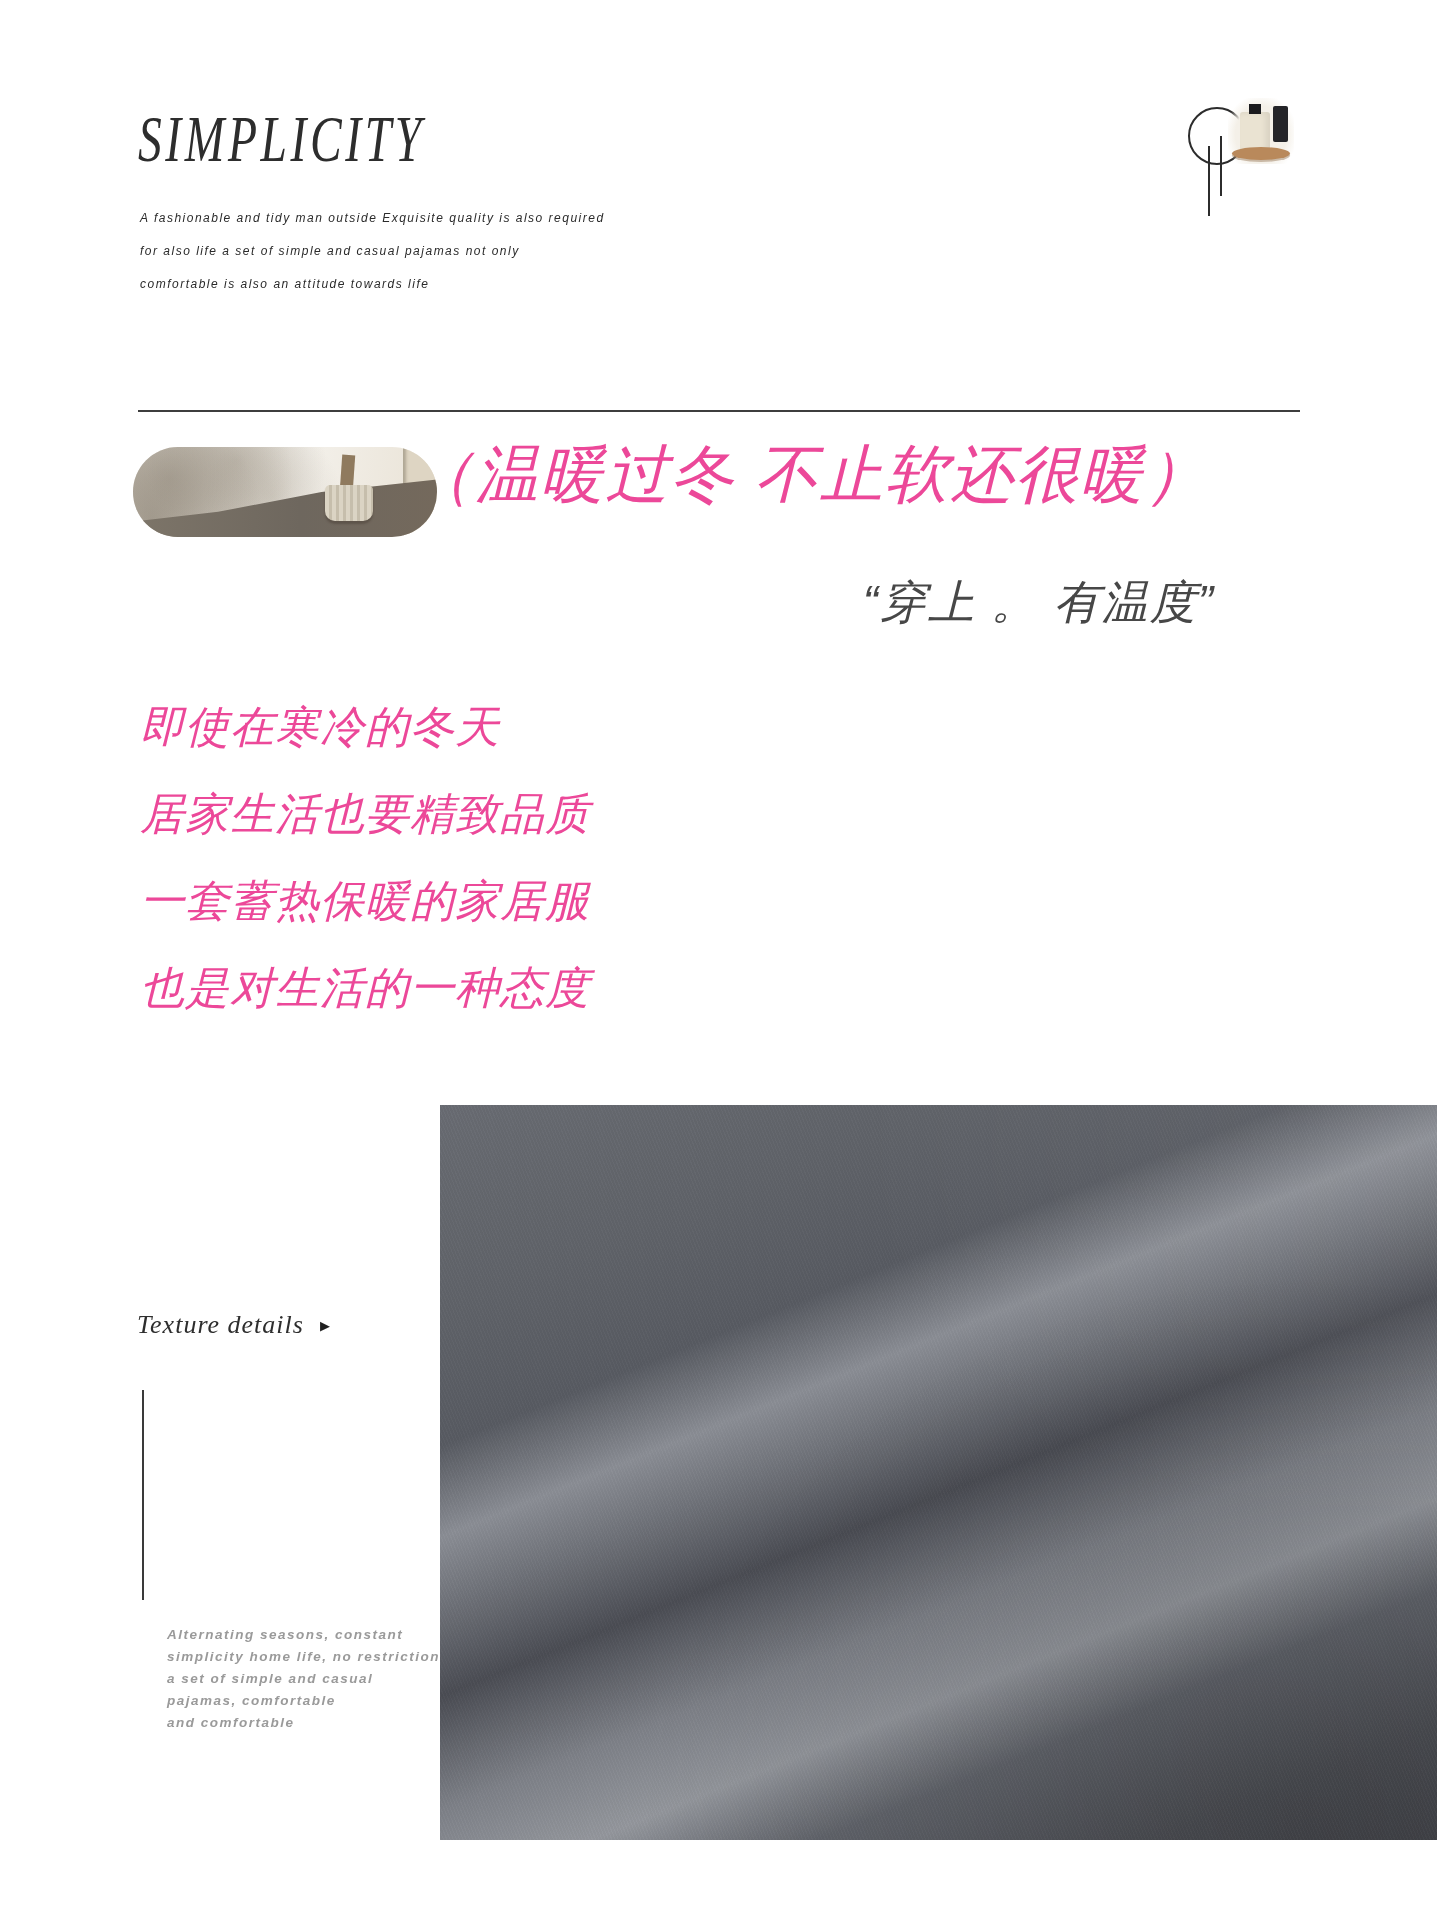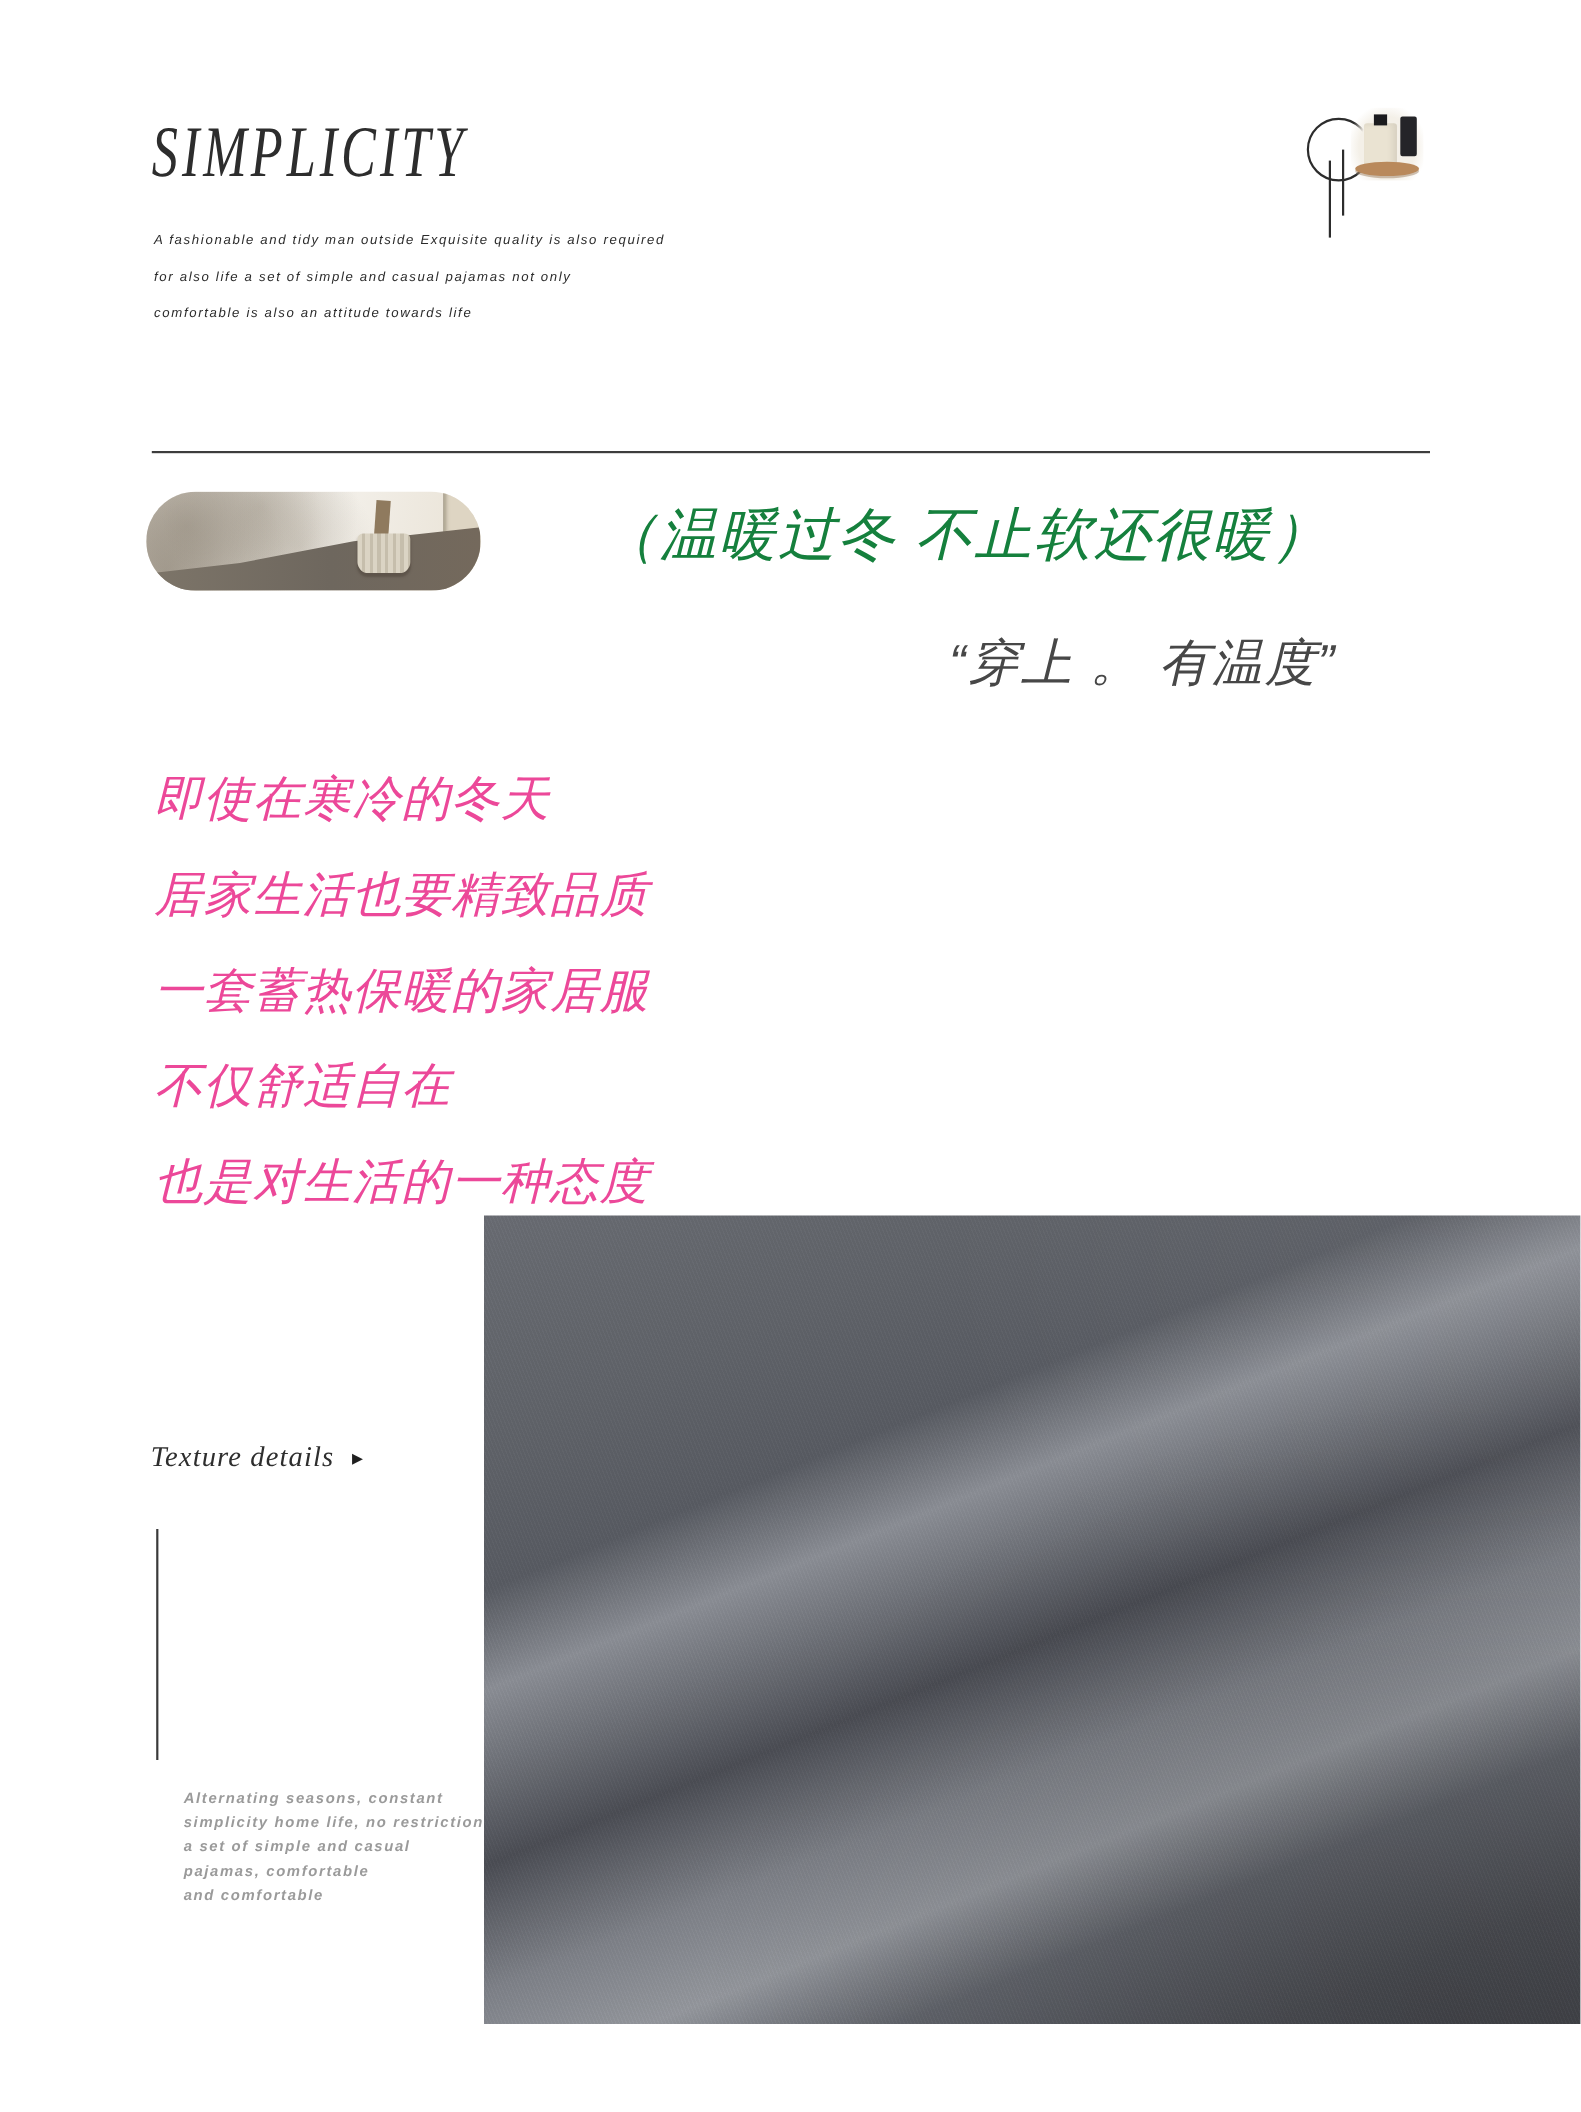--- a/index.html
+++ b/index.html
@@ -41,21 +41,21 @@
       background:linear-gradient(90deg,#7d7569,#6e675e 55%,#74695c 100%);
       clip-path:polygon(0 100%, 0 83%, 28% 72%, 62% 50%, 100% 36%, 100% 100%);}
   .pill .panel{position:absolute;right:0;top:0;width:34px;height:100%;background:#ded5c3;
       box-shadow:inset 3px 0 3px rgba(90,80,60,0.35);}
   .pill .trunk{position:absolute;left:208px;top:8px;width:13px;height:36px;background:#8f7a5e;transform:rotate(4deg);}
   .pill .pot{position:absolute;left:192px;top:38px;width:48px;height:36px;border-radius:5px 5px 10px 10px;
       background:repeating-linear-gradient(90deg,#dbd4c4 0 4px,#c6beac 4px 7px);
       box-shadow:0 3px 2px rgba(60,50,40,0.35);}
 
   
-  .cn-heading{position:absolute;right:227px;top:452px;font-size:52px;letter-spacing:2px;color:#15803d;white-space:nowrap;}
+  .cn-heading{position:absolute;right:227px;top:432px;font-size:63px;letter-spacing:2px;color:#ec4899;white-space:nowrap;}
   .cn-sub{position:absolute;right:222px;top:572px;font-size:46px;letter-spacing:2px;color:#474747;white-space:nowrap;}
   .cn-body{position:absolute;left:140px;top:683px;font-size:44px;line-height:87px;letter-spacing:1px;color:#ec4899;white-space:nowrap;}
 
   
   .fabric{position:absolute;left:440px;top:1105px;width:997px;height:735px;
       background:
         radial-gradient(ellipse at 88% 100%, rgba(0,0,0,0.18), transparent 55%),
         radial-gradient(ellipse at 95% 5%, rgba(255,255,255,0.06), transparent 40%),
         linear-gradient(158deg,
           #696c73 0%, #606369 18%, #585b62 30%,
@@ -107,21 +107,20 @@
     <div class="pot"></div>
   </div>
 
   <div class="cn-heading">（温暖过冬 不止软还很暖）</div>
   <div class="cn-sub">“穿上 。 有温度”</div>
 
   <div class="cn-body">
     <div>即使在寒冷的冬天</div>
     <div>居家生活也要精致品质</div>
     <div>一套蓄热保暖的家居服</div>
-    <div>不仅舒适自在</div>
     <div>也是对生活的一种态度</div>
   </div>
 
   <div class="fabric">
     <div class="grain"></div>
   </div>
 
   <div class="texture-label">
     <span>Texture details</span><span class="arrow">▶</span>
   </div>

